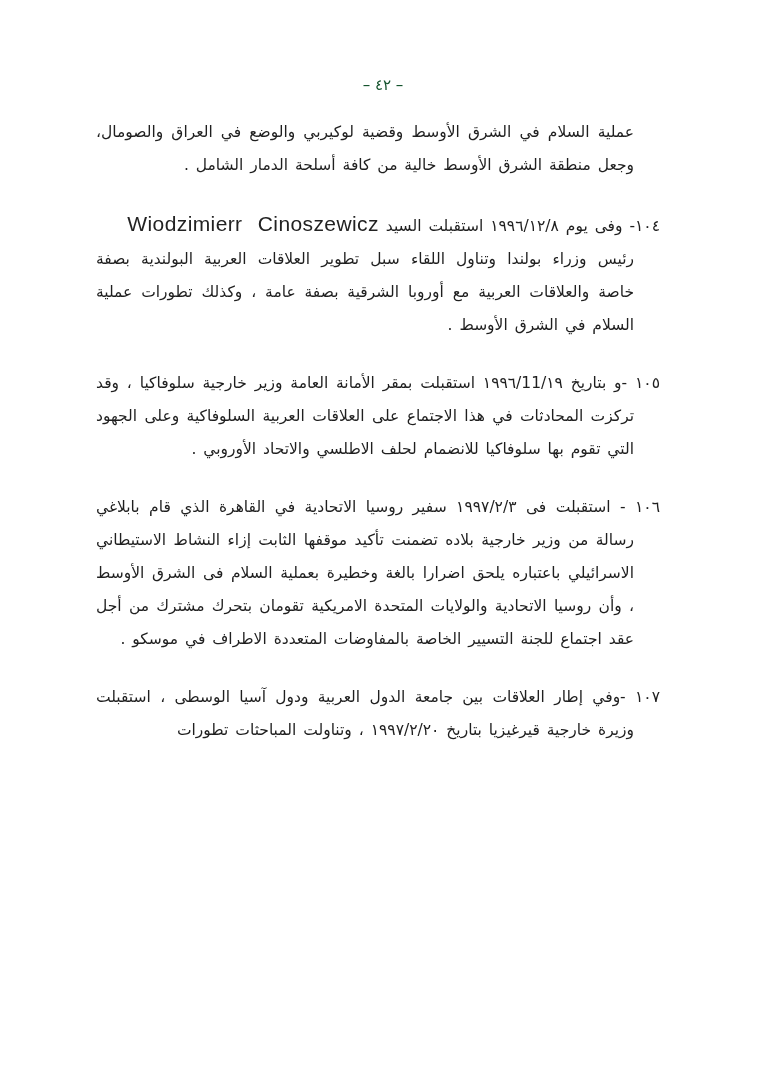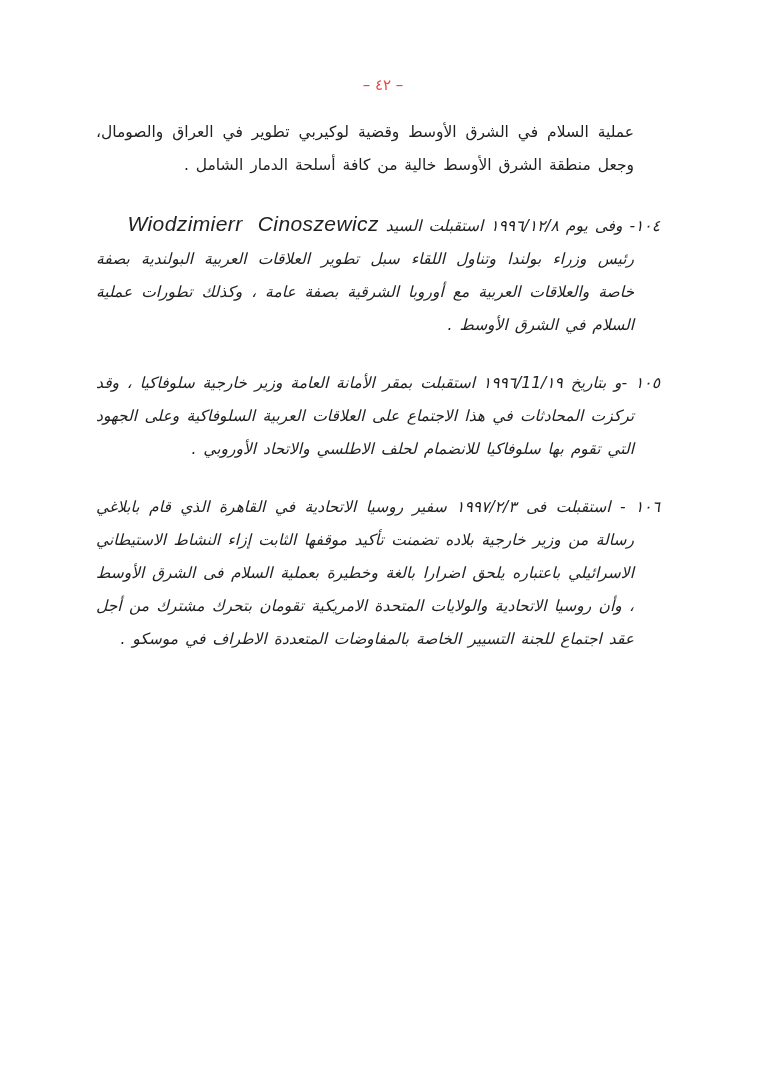--- a/index.html
+++ b/index.html
@@ -16,41 +16,40 @@
     font-family: "DejaVu Sans", sans-serif;
     overflow: hidden;
     box-sizing: border-box;
   }
   .page-number {
     direction: rtl;
     text-align: center;
     padding-top: 76px;
     font-size: 15px;
     letter-spacing: 2px;
-    color: #ef4444;
+    color: #14532d;
   }
   .doc-body {
     direction: rtl;
     padding: 22px 106px 0 96px;
   }
   .para {
     margin: 0 0 25px 0;
     font-size: 15.5px;
     line-height: 33px;
     text-align: justify;
     word-spacing: 2px;
     color: #1f1f1f;
   }
   .para.cont {
     padding-right: 26px;
   }
   .para.item {
     padding-right: 26px;
     text-indent: -26px;
-    font-style: italic;
   }
   .latin-name {
     font-family: "Liberation Sans", sans-serif;
     font-size: 21px;
     letter-spacing: 0.4px;
     word-spacing: 9px;
     direction: ltr;
     unicode-bidi: isolate;
     white-space: nowrap;
     color: #222222;
@@ -58,26 +57,27 @@
 </style>
 </head>
 <body>
 
 <div class="page">
 
   <div class="page-number">– ٤٢ –</div>
 
   <div class="doc-body">
 
-    <p class="para cont">عملية السلام في الشرق الأوسط وقضية لوكيربي تطوير في العراق والصومال، وجعل منطقة الشرق الأوسط خالية من كافة أسلحة الدمار الشامل .</p>
+    <p class="para cont">عملية السلام في الشرق الأوسط وقضية لوكيربي والوضع في العراق والصومال، وجعل منطقة الشرق الأوسط خالية من كافة أسلحة الدمار الشامل .</p>
 
     <p class="para item"><span>١٠٤- وفى يوم ١٩٩٦/١٢/٨ استقبلت السيد</span>
       <span class="latin-name" dir="ltr">Wiodzimierr Cinoszewicz</span><br>
       <span>رئيس وزراء بولندا وتناول اللقاء سبل تطوير العلاقات العربية البولندية بصفة خاصة والعلاقات العربية مع أوروبا الشرقية بصفة عامة ، وكذلك تطورات عملية السلام في الشرق الأوسط .</span></p>
 
     <p class="para item">١٠٥ -و بتاريخ ١٩٩٦/11/١٩ استقبلت بمقر الأمانة العامة وزير خارجية سلوفاكيا ، وقد تركزت المحادثات في هذا الاجتماع على العلاقات العربية السلوفاكية وعلى الجهود التي تقوم بها سلوفاكيا للانضمام لحلف الاطلسي والاتحاد الأوروبي .</p>
 
     <p class="para item">١٠٦ - استقبلت فى ١٩٩٧/٢/٣ سفير روسيا الاتحادية في القاهرة الذي قام بابلاغي رسالة من وزير خارجية بلاده تضمنت تأكيد موقفها الثابت إزاء النشاط الاستيطاني الاسرائيلي باعتباره يلحق اضرارا بالغة وخطيرة بعملية السلام فى الشرق الأوسط ، وأن روسيا الاتحادية والولايات المتحدة الامريكية تقومان بتحرك مشترك من أجل عقد اجتماع للجنة التسيير الخاصة بالمفاوضات المتعددة الاطراف في موسكو .</p>
 
+    <p class="para item">١٠٧ -وفي إطار العلاقات بين جامعة الدول العربية ودول آسيا الوسطى ، استقبلت وزيرة خارجية قيرغيزيا بتاريخ ١٩٩٧/٢/٢٠ ، وتناولت المباحثات تطورات</p>
 
   </div>
 
 </div>
 
 </body></html>

